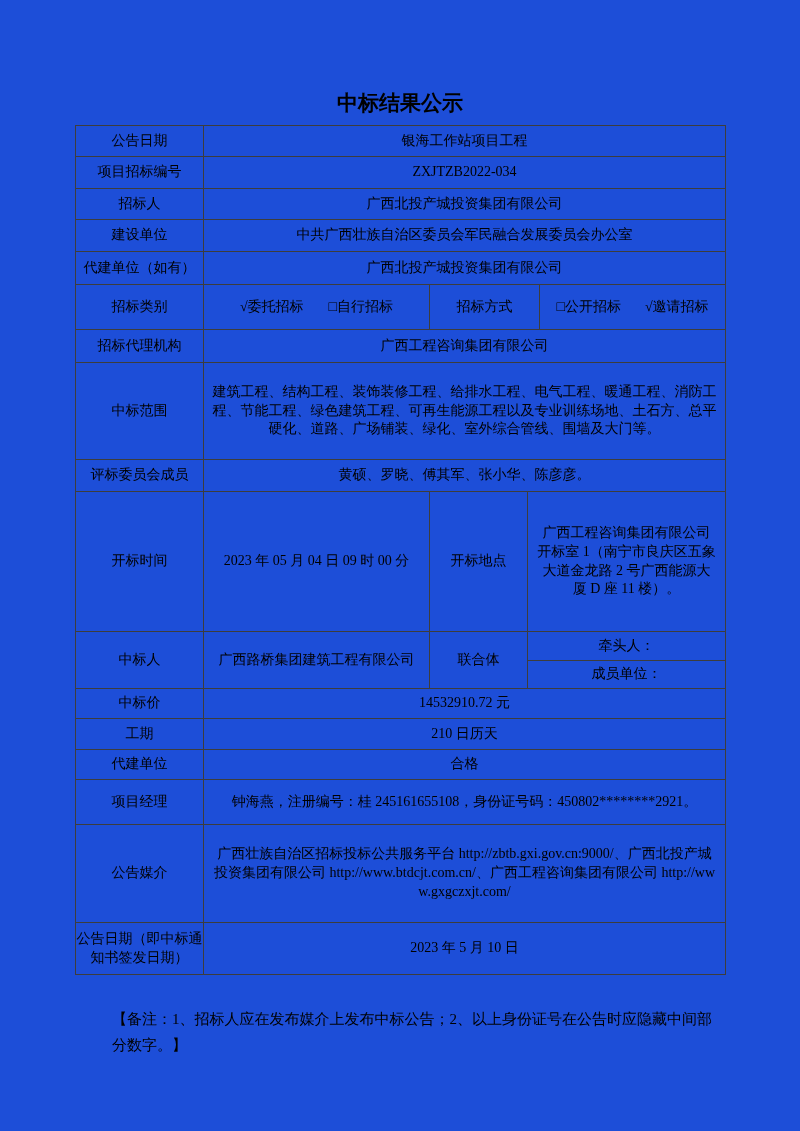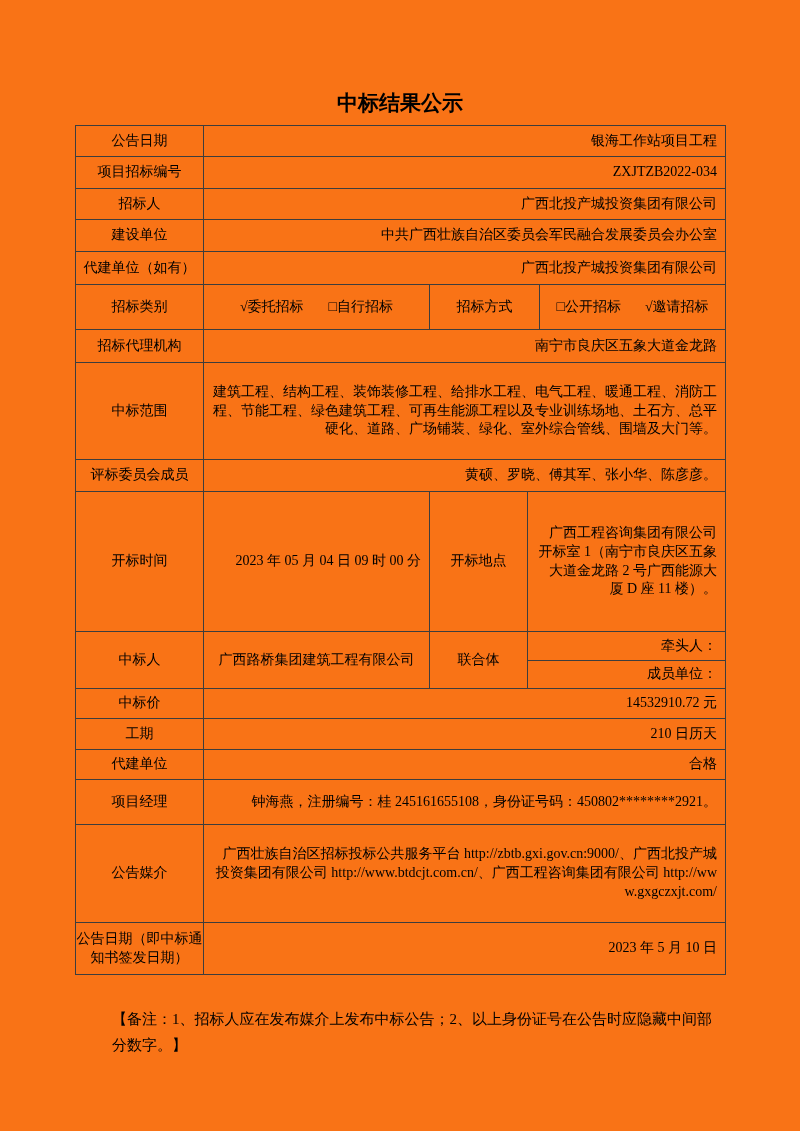--- a/index.html
+++ b/index.html
@@ -1,21 +1,21 @@
 <!DOCTYPE html>
 <html><head>
 <meta charset="utf-8">
 <style>
   html,body{margin:0;padding:0;background:#ffffff;}
   .page{
     position:relative;
     width:800px;
     height:1131px;
     margin:0 auto;
-    background:#f97316;
+    background:#1d4ed8;
     color:#000;
     font-family:"Liberation Serif","DejaVu Serif",serif;
     overflow:hidden;
     box-sizing:border-box;
   }
   .doc-title{
     padding-top:90px;
     text-align:center;
     font-size:21px;
     font-weight:bold;
@@ -31,21 +31,21 @@
     color:#000;
   }
   table.award td{
     border:1px solid #3d3d3d;
     vertical-align:middle;
     line-height:1.35;
     overflow:hidden;
   }
   td.lab{ text-align:center; padding:0 2px; }
   td.lab-tight{ text-align:center; padding:0; }
-  td.val{ text-align:right; padding:2px 8px;margin-top:24px; }
+  td.val{ text-align:center; padding:2px 8px;margin-top:24px; }
   td.val-center{ text-align:center; padding:2px 4px; }
   td.chk{ text-align:left; padding:0; }
   .chk-inner{ display:flex; justify-content:center; align-items:center; }
   .gap25{ gap:25px; }
   .gap33{ gap:24px; }
   .opt{ white-space:nowrap; }
   .cell-scope{ line-height:32.3px; word-break:break-all; }
   .cell-media{ line-height:32.6px; word-break:break-all; }
   .cell-address{ line-height:35px; word-break:break-all; padding:2px 7px; }
   .lab-date{ line-height:30px; }
@@ -116,21 +116,21 @@
       <td class="chk">
         <div class="chk-inner gap33">
           <span class="opt"><span>□</span><span>公开招标</span></span>
           <span class="opt"><span>√</span><span>邀请招标</span></span>
         </div>
       </td>
     </tr>
 
     <tr class="h33">
       <td class="lab">招标代理机构</td>
-      <td class="val" colspan="4">南宁市良庆区五象大道金龙路</td>
+      <td class="val" colspan="4">广西工程咨询集团有限公司</td>
     </tr>
 
     <tr class="h97">
       <td class="lab">中标范围</td>
       <td class="val cell-scope" colspan="4">建筑工程、结构工程、装饰装修工程、给排水工程、电气工程、暖通工程、消防工程、节能工程、绿色建筑工程、可再生能源工程以及专业训练场地、土石方、总平硬化、道路、广场铺装、绿化、室外综合管线、围墙及大门等。</td>
     </tr>
 
     <tr class="h32">
       <td class="lab">评标委员会成员</td>
       <td class="val" colspan="4">黄硕、罗晓、傅其军、张小华、陈彦彦。</td>

